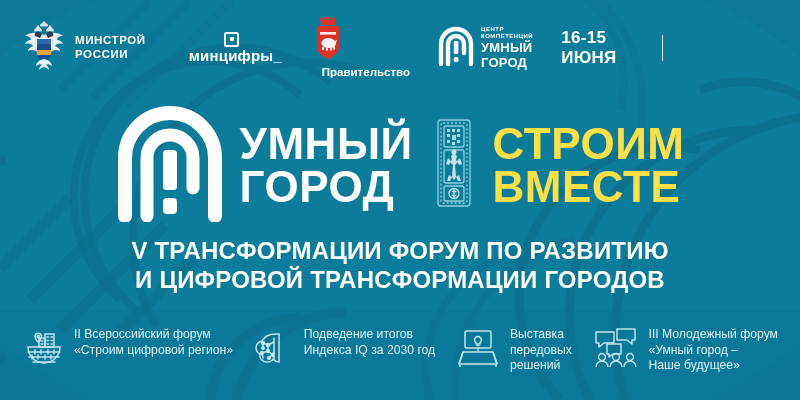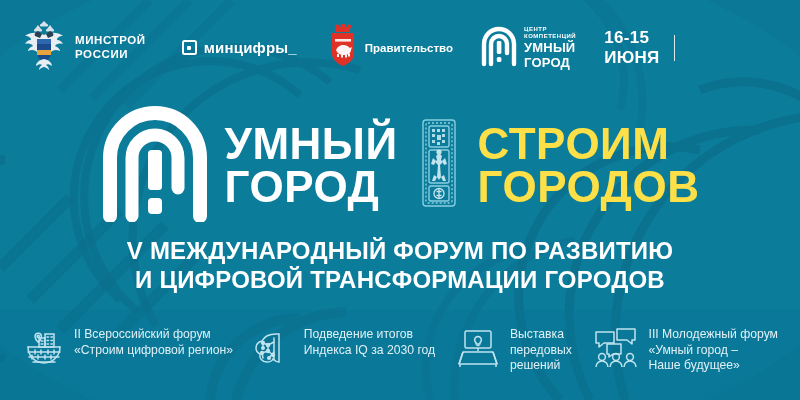--- a/index.html
+++ b/index.html
@@ -23,34 +23,34 @@
   }
   .logo-group{display:flex;align-items:center;}
 
   
   .minstroy{display:flex;align-items:center;margin-left:22px;}
   .minstroy .txt{
     margin-left:9px;color:#ffffff;font-weight:bold;
     font-size:11.5px;line-height:13.5px;letter-spacing:.6px;
   }
   
-  .mintsifry{display:flex;align-items:center;margin-left:36px;}
+  .mintsifry{display:flex;align-items:center;margin-left:36px;flex-direction:column;}
   .mintsifry .sq{
     width:15px;height:15px;border:2.4px solid #fff;border-radius:2.5px;
     position:relative;box-sizing:border-box;
   }
   .mintsifry .sq::after{
     content:"";position:absolute;left:50%;top:50%;width:4px;height:4px;
     background:#fff;border-radius:1px;transform:translate(-50%,-50%);
   }
   .mintsifry .txt{
     margin-left:7px;color:#fff;font-size:15px;font-weight:bold;letter-spacing:.2px;
   }
   
-  .permkrai{display:flex;align-items:center;margin-left:32px;}
+  .permkrai{display:flex;align-items:flex-start;margin-left:32px;flex-direction:column;}
   .permkrai .txt{
     margin-left:8px;color:#fff;font-size:11.5px;line-height:14px;font-weight:bold;
   }
   
   .centercomp{display:flex;align-items:center;margin-left:28px;}
   .centercomp .txt{margin-left:7px;}
   .centercomp .small{
     color:#fff;font-size:6px;line-height:7.2px;font-weight:bold;letter-spacing:.5px;
   }
   .centercomp .big{
@@ -320,26 +320,26 @@
 
         <g stroke="#cdeaf4" fill="none" stroke-width="1.3" opacity="0.95">
           <circle cx="19" cy="76.5" r="5"></circle>
           <path d="M16.5 74.5 h5 M16.5 78.5 h5 M19 72 v9"></path>
         </g>
       </svg>
     </span>
 
     <span class="hero-word2">
       <span>СТРОИМ</span><br>
-      <span>ГОРОДОВ</span>
+      <span>ВМЕСТЕ</span>
     </span>
   </div>
 
   <div class="subtitle">
-    <div>V МЕЖДУНАРОДНЫЙ ФОРУМ ПО РАЗВИТИЮ</div>
+    <div>V ТРАНСФОРМАЦИИ ФОРУМ ПО РАЗВИТИЮ</div>
     <div>И ЦИФРОВОЙ ТРАНСФОРМАЦИИ ГОРОДОВ</div>
   </div>
 
   <div class="bottom">
 
     <div class="bitem">
       <span class="ico">
         <svg width="40" height="40" viewBox="0 0 40 40">
           <g stroke="#bfe4ef" fill="none" stroke-width="1.5" stroke-linecap="round">
             <path d="M4 19 a16 16 0 0 0 32 0"></path>

